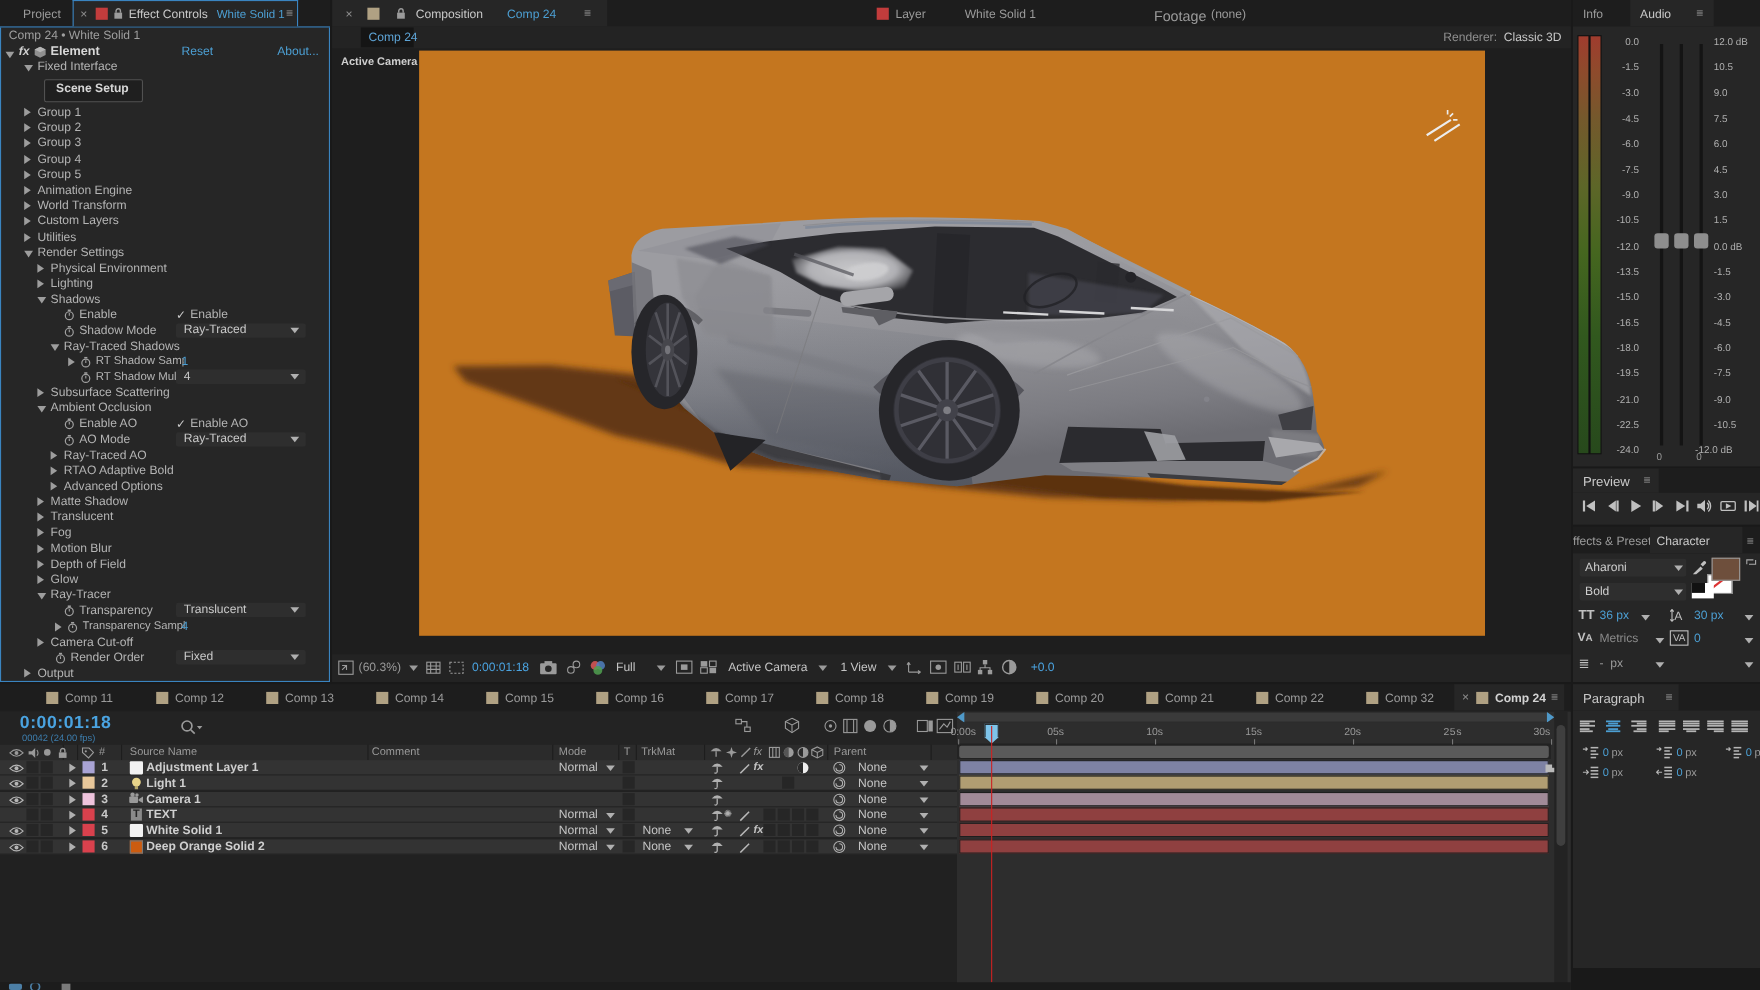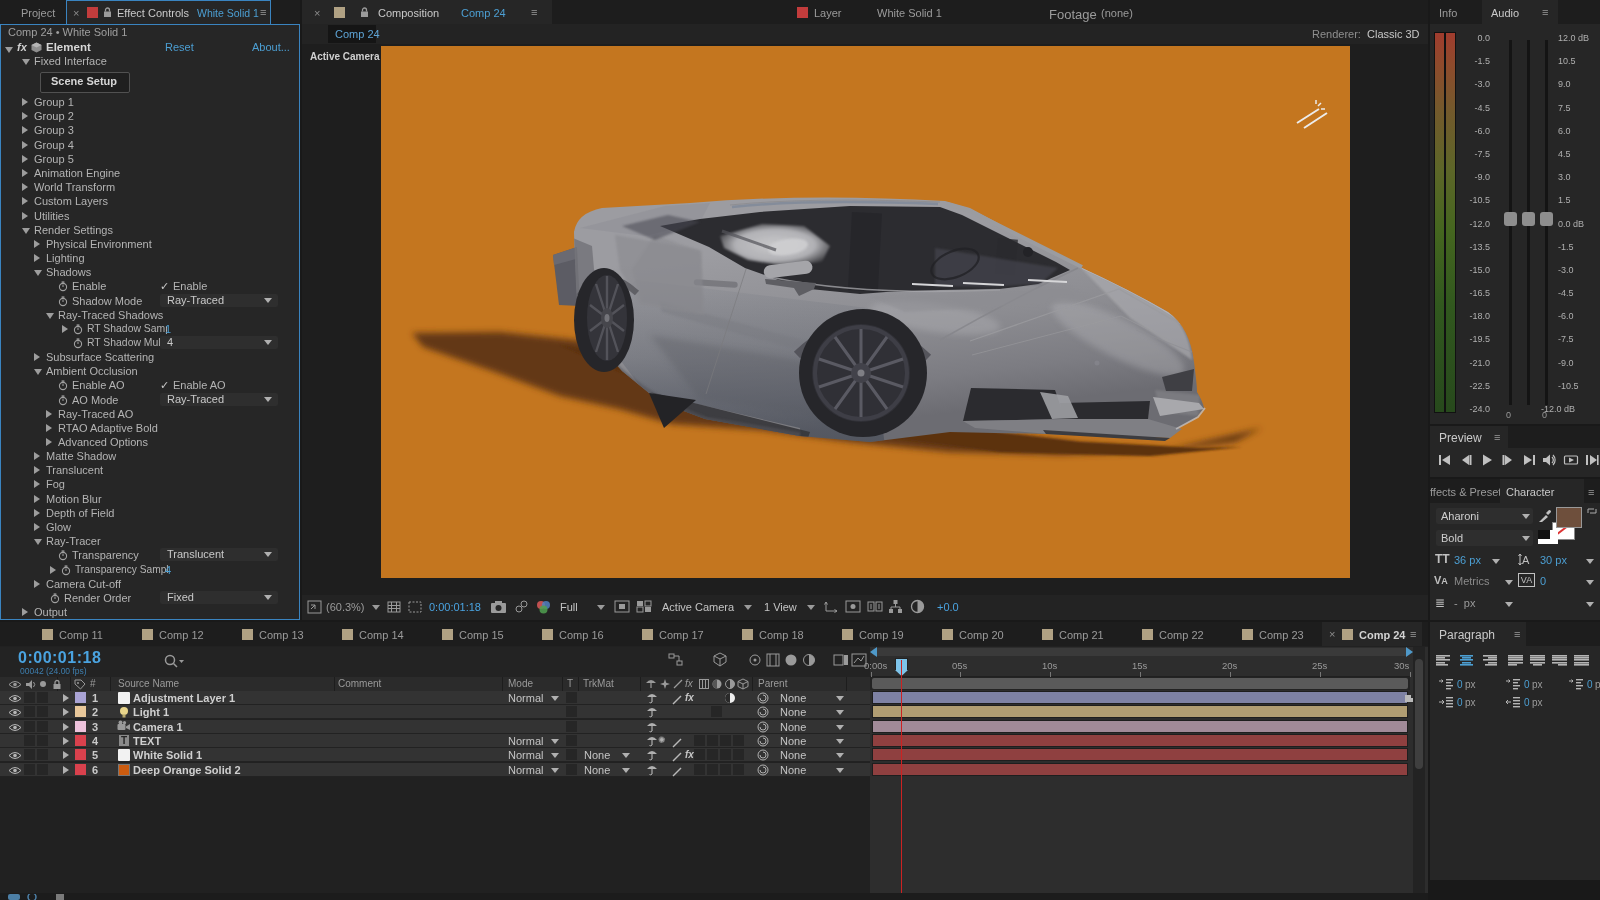--- a/index.html
+++ b/index.html
@@ -693,21 +693,21 @@
 <div class="abs" style="left:759px;top:7px;font-size:11px;color:#9b9b9b;">Comp 18</div>
 <div class="abs" style="left:842px;top:7px;width:11px;height:11px;background:#b0a183;"></div>
 <div class="abs" style="left:859px;top:7px;font-size:11px;color:#9b9b9b;">Comp 19</div>
 <div class="abs" style="left:942px;top:7px;width:11px;height:11px;background:#b0a183;"></div>
 <div class="abs" style="left:959px;top:7px;font-size:11px;color:#9b9b9b;">Comp 20</div>
 <div class="abs" style="left:1042px;top:7px;width:11px;height:11px;background:#b0a183;"></div>
 <div class="abs" style="left:1059px;top:7px;font-size:11px;color:#9b9b9b;">Comp 21</div>
 <div class="abs" style="left:1142px;top:7px;width:11px;height:11px;background:#b0a183;"></div>
 <div class="abs" style="left:1159px;top:7px;font-size:11px;color:#9b9b9b;">Comp 22</div>
 <div class="abs" style="left:1242px;top:7px;width:11px;height:11px;background:#b0a183;"></div>
-<div class="abs" style="left:1259px;top:7px;font-size:11px;color:#9b9b9b;">Comp 23</div>
+<div class="abs" style="left:1259px;top:7px;font-size:11px;color:#9b9b9b;">Comp 32</div>
 <div class="abs" style="left:1322px;top:0;width:100px;height:24px;background:#262626;"></div>
 <div class="abs" style="left:1329px;top:6px;font-size:11px;color:#8d8d8d;">×</div>
 <div class="abs" style="left:1342px;top:7px;width:11px;height:11px;background:#b0a183;"></div>
 <div class="abs" style="left:1359px;top:7px;font-size:11px;font-weight:bold;color:#d2d2d2;">Comp 24</div>
 <div class="abs" style="left:1410px;top:6px;font-size:11px;color:#9b9b9b;">≡</div>
 </div>
   <div id="tlbar" class="abs" style="left:0;top:25px;width:870px;height:30px;background:#232323;">
 <div class="abs" style="left:18px;top:2px;font-size:16px;font-weight:bold;color:#4aa3e0;letter-spacing:0.5px;">0:00:01:18</div>
 <div class="abs" style="left:20px;top:19px;font-size:8.5px;color:#3d7eae;">00042 (24.00 fps)</div>
 <svg class="abs" style="left:163px;top:6px;" width="22" height="16" viewBox="0 0 22 16">
@@ -1025,21 +1025,21 @@
 <div class="abs" style="left:-6px;top:13px;font-size:9.5px;color:#9a9a9a;">0:00s</div>
 <div class="abs" style="left:1px;top:25px;width:1px;height:5px;background:#777;"></div>
 <div class="abs" style="left:82px;top:13px;font-size:9.5px;color:#9a9a9a;">05s</div>
 <div class="abs" style="left:90px;top:25px;width:1px;height:5px;background:#777;"></div>
 <div class="abs" style="left:172px;top:13px;font-size:9.5px;color:#9a9a9a;">10s</div>
 <div class="abs" style="left:180px;top:25px;width:1px;height:5px;background:#777;"></div>
 <div class="abs" style="left:262px;top:13px;font-size:9.5px;color:#9a9a9a;">15s</div>
 <div class="abs" style="left:270px;top:25px;width:1px;height:5px;background:#777;"></div>
 <div class="abs" style="left:352px;top:13px;font-size:9.5px;color:#9a9a9a;">20s</div>
 <div class="abs" style="left:360px;top:25px;width:1px;height:5px;background:#777;"></div>
-<div class="abs" style="left:442px;top:13px;font-size:9.5px;color:#9a9a9a;">25s</div>
+<div class="abs" style="left:442px;top:13px;font-size:9.5px;color:#9a9a9a;font-family:Liberation Mono, monospace;">25s</div>
 <div class="abs" style="left:450px;top:25px;width:1px;height:5px;background:#777;"></div>
 <div class="abs" style="left:524px;top:13px;font-size:9.5px;color:#9a9a9a;">30s</div>
 <div class="abs" style="left:540px;top:25px;width:1px;height:5px;background:#777;"></div>
 <div class="abs" style="left:0;top:30px;width:540px;height:13px;background:#232323;"></div>
 <div class="abs" style="left:2px;top:31px;width:536px;height:11px;background:#5a5a5a;border-radius:2px;"></div>
 <div class="abs" style="left:2px;top:44px;width:536px;height:13px;background:#7e82a4;border:1px solid #1e1e1e;box-sizing:border-box;"></div>
 <div class="abs" style="left:2px;top:58px;width:536px;height:13px;background:#b09d72;border:1px solid #1e1e1e;box-sizing:border-box;"></div>
 <div class="abs" style="left:2px;top:73px;width:536px;height:13px;background:#a18a98;border:1px solid #1e1e1e;box-sizing:border-box;"></div>
 <div class="abs" style="left:2px;top:87px;width:536px;height:13px;background:#8f4040;border:1px solid #1e1e1e;box-sizing:border-box;"></div>
 <div class="abs" style="left:2px;top:101px;width:536px;height:13px;background:#8f4040;border:1px solid #1e1e1e;box-sizing:border-box;"></div>

